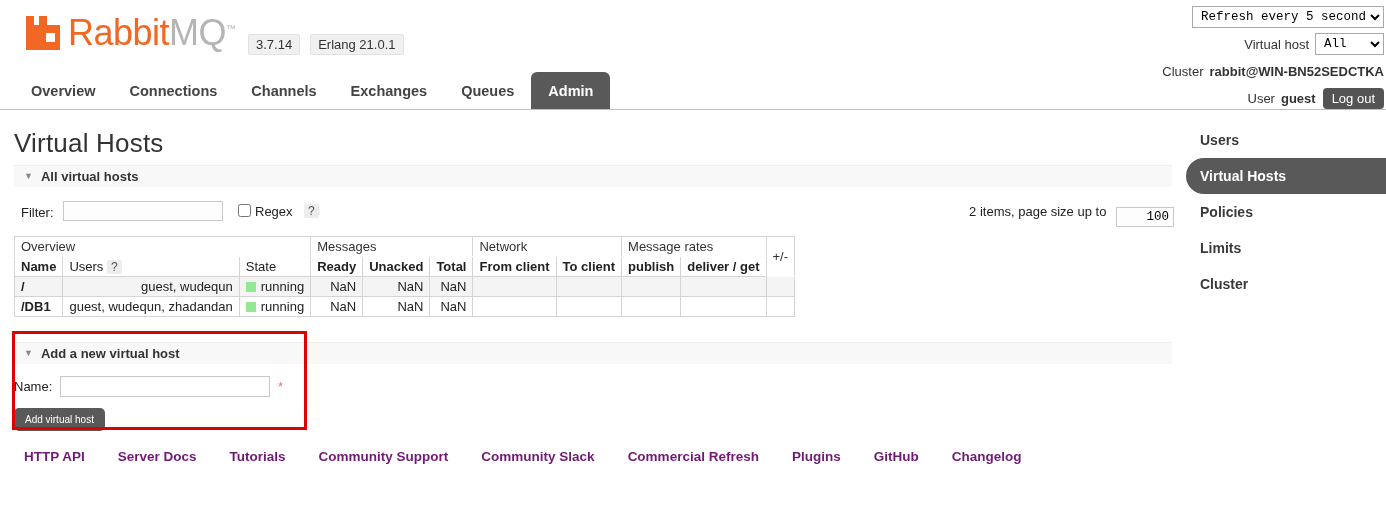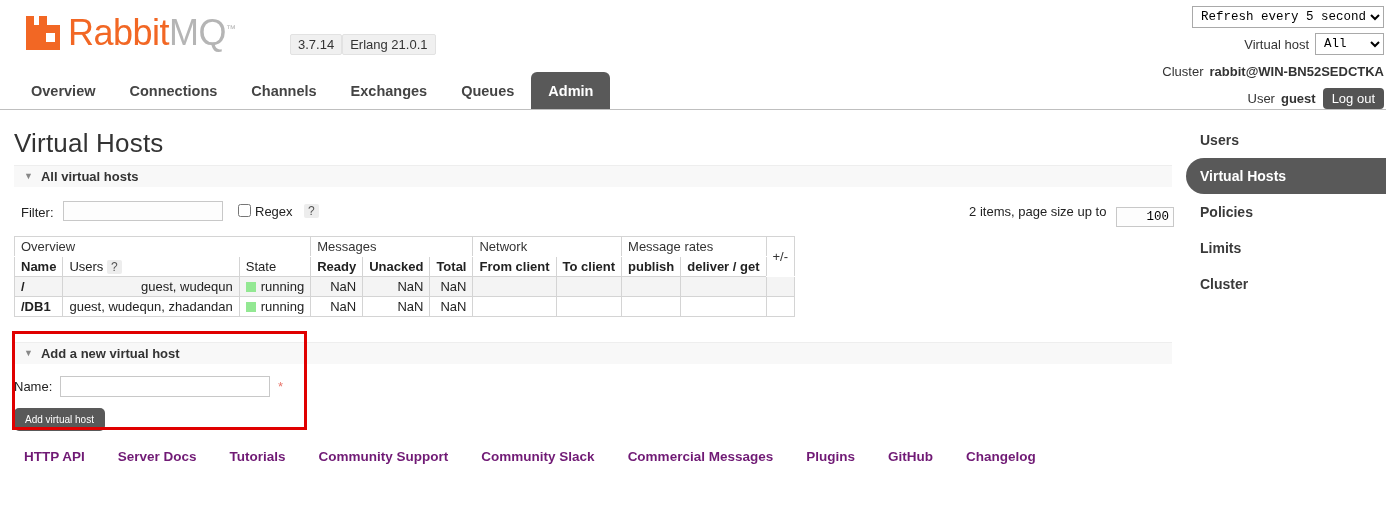--- a/index.html
+++ b/index.html
@@ -73,21 +73,21 @@
   .logo-tm {
     font-size: 10px;
     color: #b5b5b5;
     vertical-align: super;
   }
   #version-badges {
     position: absolute;
     left: 248px;
     top: 34px;
     display: flex;
-    margin-left: 42px;
+    gap: 10px;
   }
   .badge {
     background: #f0f0f0;
     border: 1px solid #e2e2e2;
     border-radius: 2px;
     padding: 2px 7px;
     font-size: 13px;
     color: #333;
     white-space: nowrap;
   }
@@ -577,17 +577,17 @@
   <div class="side-item">Limits</div>
   <div class="side-item">Cluster</div>
 </div>
 
 <div id="footer">
   <a>HTTP API</a>
   <a>Server Docs</a>
   <a>Tutorials</a>
   <a>Community Support</a>
   <a>Community Slack</a>
-  <a>Commercial Messages</a>
+  <a>Commercial Refresh</a>
   <a>Plugins</a>
   <a>GitHub</a>
   <a>Changelog</a>
 </div>
 
 </body></html>

